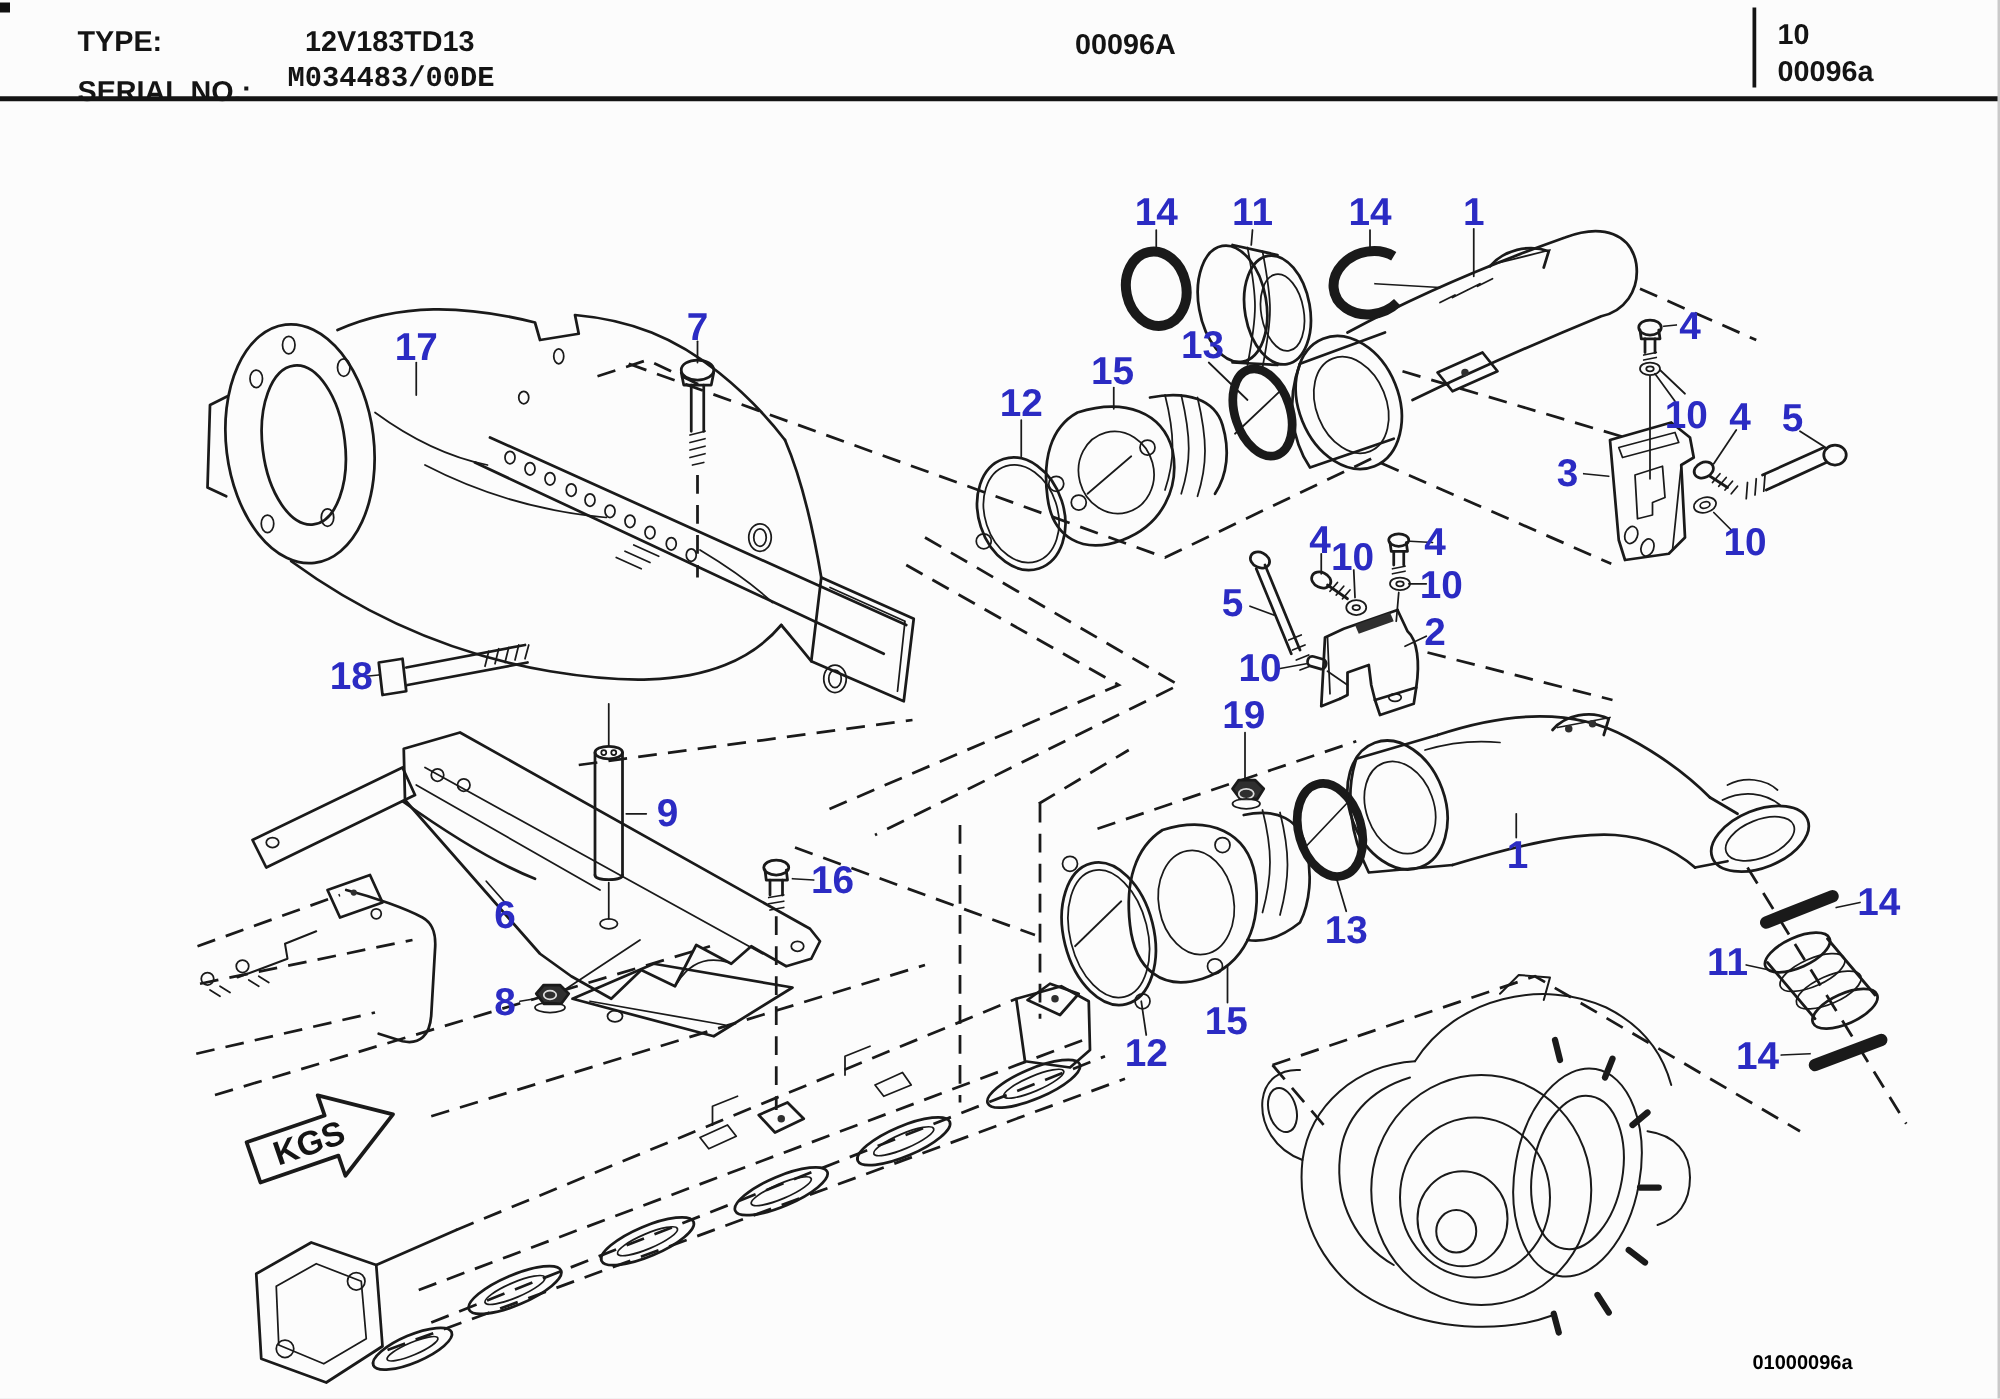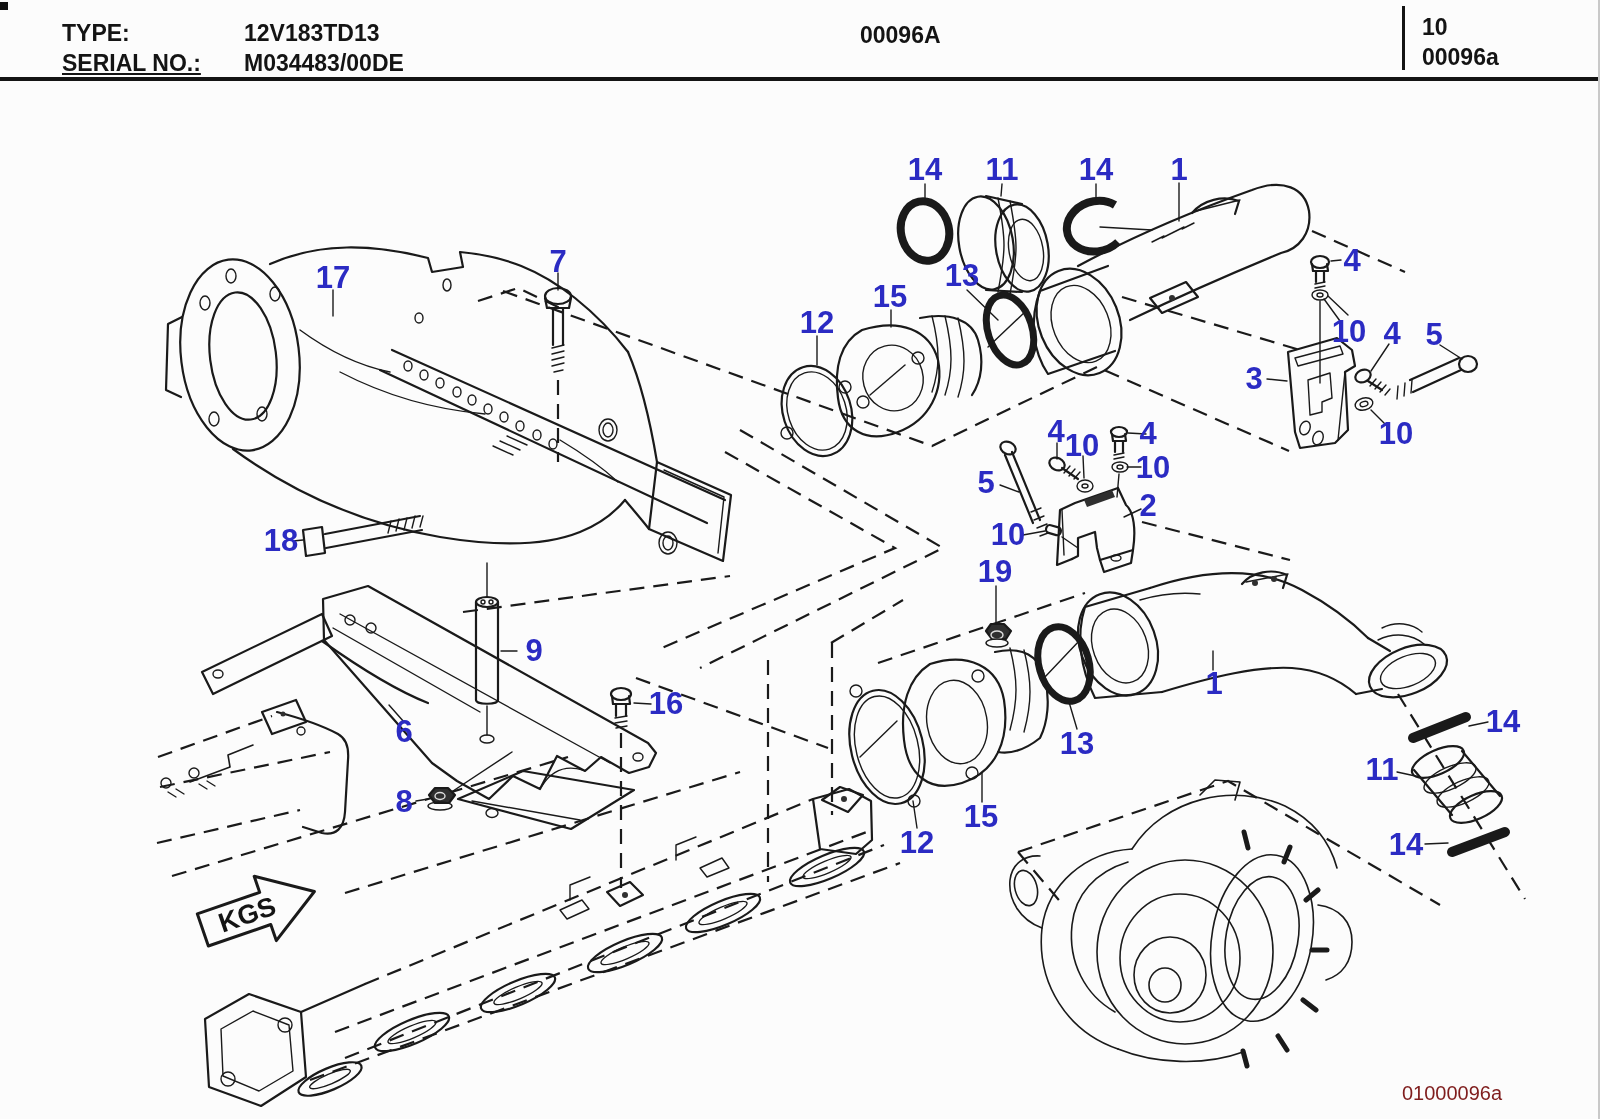--- a/index.html
+++ b/index.html
@@ -8,21 +8,21 @@
           overflow:hidden; }
   .page-edge { position:absolute; top:0; right:0; width:2px; height:100%; background:#c9c9c9; }
   .corner-mark { position:absolute; left:0; top:2px; width:8px; height:8px; background:#111; }
 
   
   .hdr { position:absolute; left:0; top:0; width:100%; height:77px; background:transparent;padding-left:48px; }
   .hdr-rule { position:absolute; left:0; top:77px; width:100%; height:4px; background:#141414; }
   .htxt { position:absolute; font-weight:bold; font-size:23px; color:#141414; white-space:nowrap; }
   .hdr-divider { position:absolute; left:1402px; top:6px; width:3px; height:64px; background:#141414; }
 
-  .ftxt { position:absolute; font-weight:normal; font-size:20px; color:#7f1d1d; }
+  .ftxt { position:absolute; font-weight:bold; font-size:16px; color:#000000; }
 
   svg.diagram { position:absolute; left:0; top:0; }
 
   .ln   { stroke:var(--ink,#1a1a1a); fill:none; stroke-width:2.2; stroke-linecap:round; stroke-linejoin:round; }
   .thin { stroke:var(--ink,#1a1a1a); fill:none; stroke-width:1.4; stroke-linecap:round; stroke-linejoin:round; }
   .lt   { stroke:var(--ink,#1a1a1a); fill:none; stroke-width:1.6; stroke-linecap:round; stroke-linejoin:round; }
   .thick{ stroke:var(--ink,#1a1a1a); fill:none; stroke-width:8; }
   .edge { stroke:var(--ink,#1a1a1a); fill:none; stroke-width:10; stroke-linecap:round; }
   .dash { stroke:var(--ink,#1a1a1a); fill:none; stroke-width:2.2; stroke-dasharray:15 9; stroke-linecap:butt; }
   .filld{ fill:#2f2f2f; }
@@ -479,22 +479,22 @@
         <text x="917" y="853" class="callout">12</text>
         <text x="1503" y="732" class="callout">14</text>
         <text x="1382" y="780" class="callout">11</text>
         <text x="1406" y="855" class="callout">14</text>
       </g>
   </svg>
 
   <div class="hdr">
     <span class="htxt" style="left:62px;  top:20px;">TYPE:</span>
     <span class="htxt" style="left:244px; top:20px;">12V183TD13</span>
-    <span class="htxt" style="left:62px;  top:50px;text-decoration:underline;">SERIAL NO.:</span>
-    <span class="htxt" style="left:244px; top:50px;">M034483/00DE</span>
+    <span class="htxt" style="left:62px;  top:60px;">SERIAL NO.:</span>
+    <span class="htxt" style="left:230px; top:50px;font-family:Liberation Mono, monospace;">M034483/00DE</span>
     <span class="htxt" style="left:860px; top:22px;">00096A</span>
     <div class="hdr-divider"></div>
     <span class="htxt" style="left:1422px; top:14px;">10</span>
     <span class="htxt" style="left:1422px; top:44px;">00096a</span>
   </div>
   <div class="hdr-rule"></div>
 
   <span class="ftxt" style="left:1402px; top:1082px;">01000096a</span>
 
   <div class="corner-mark"></div>

